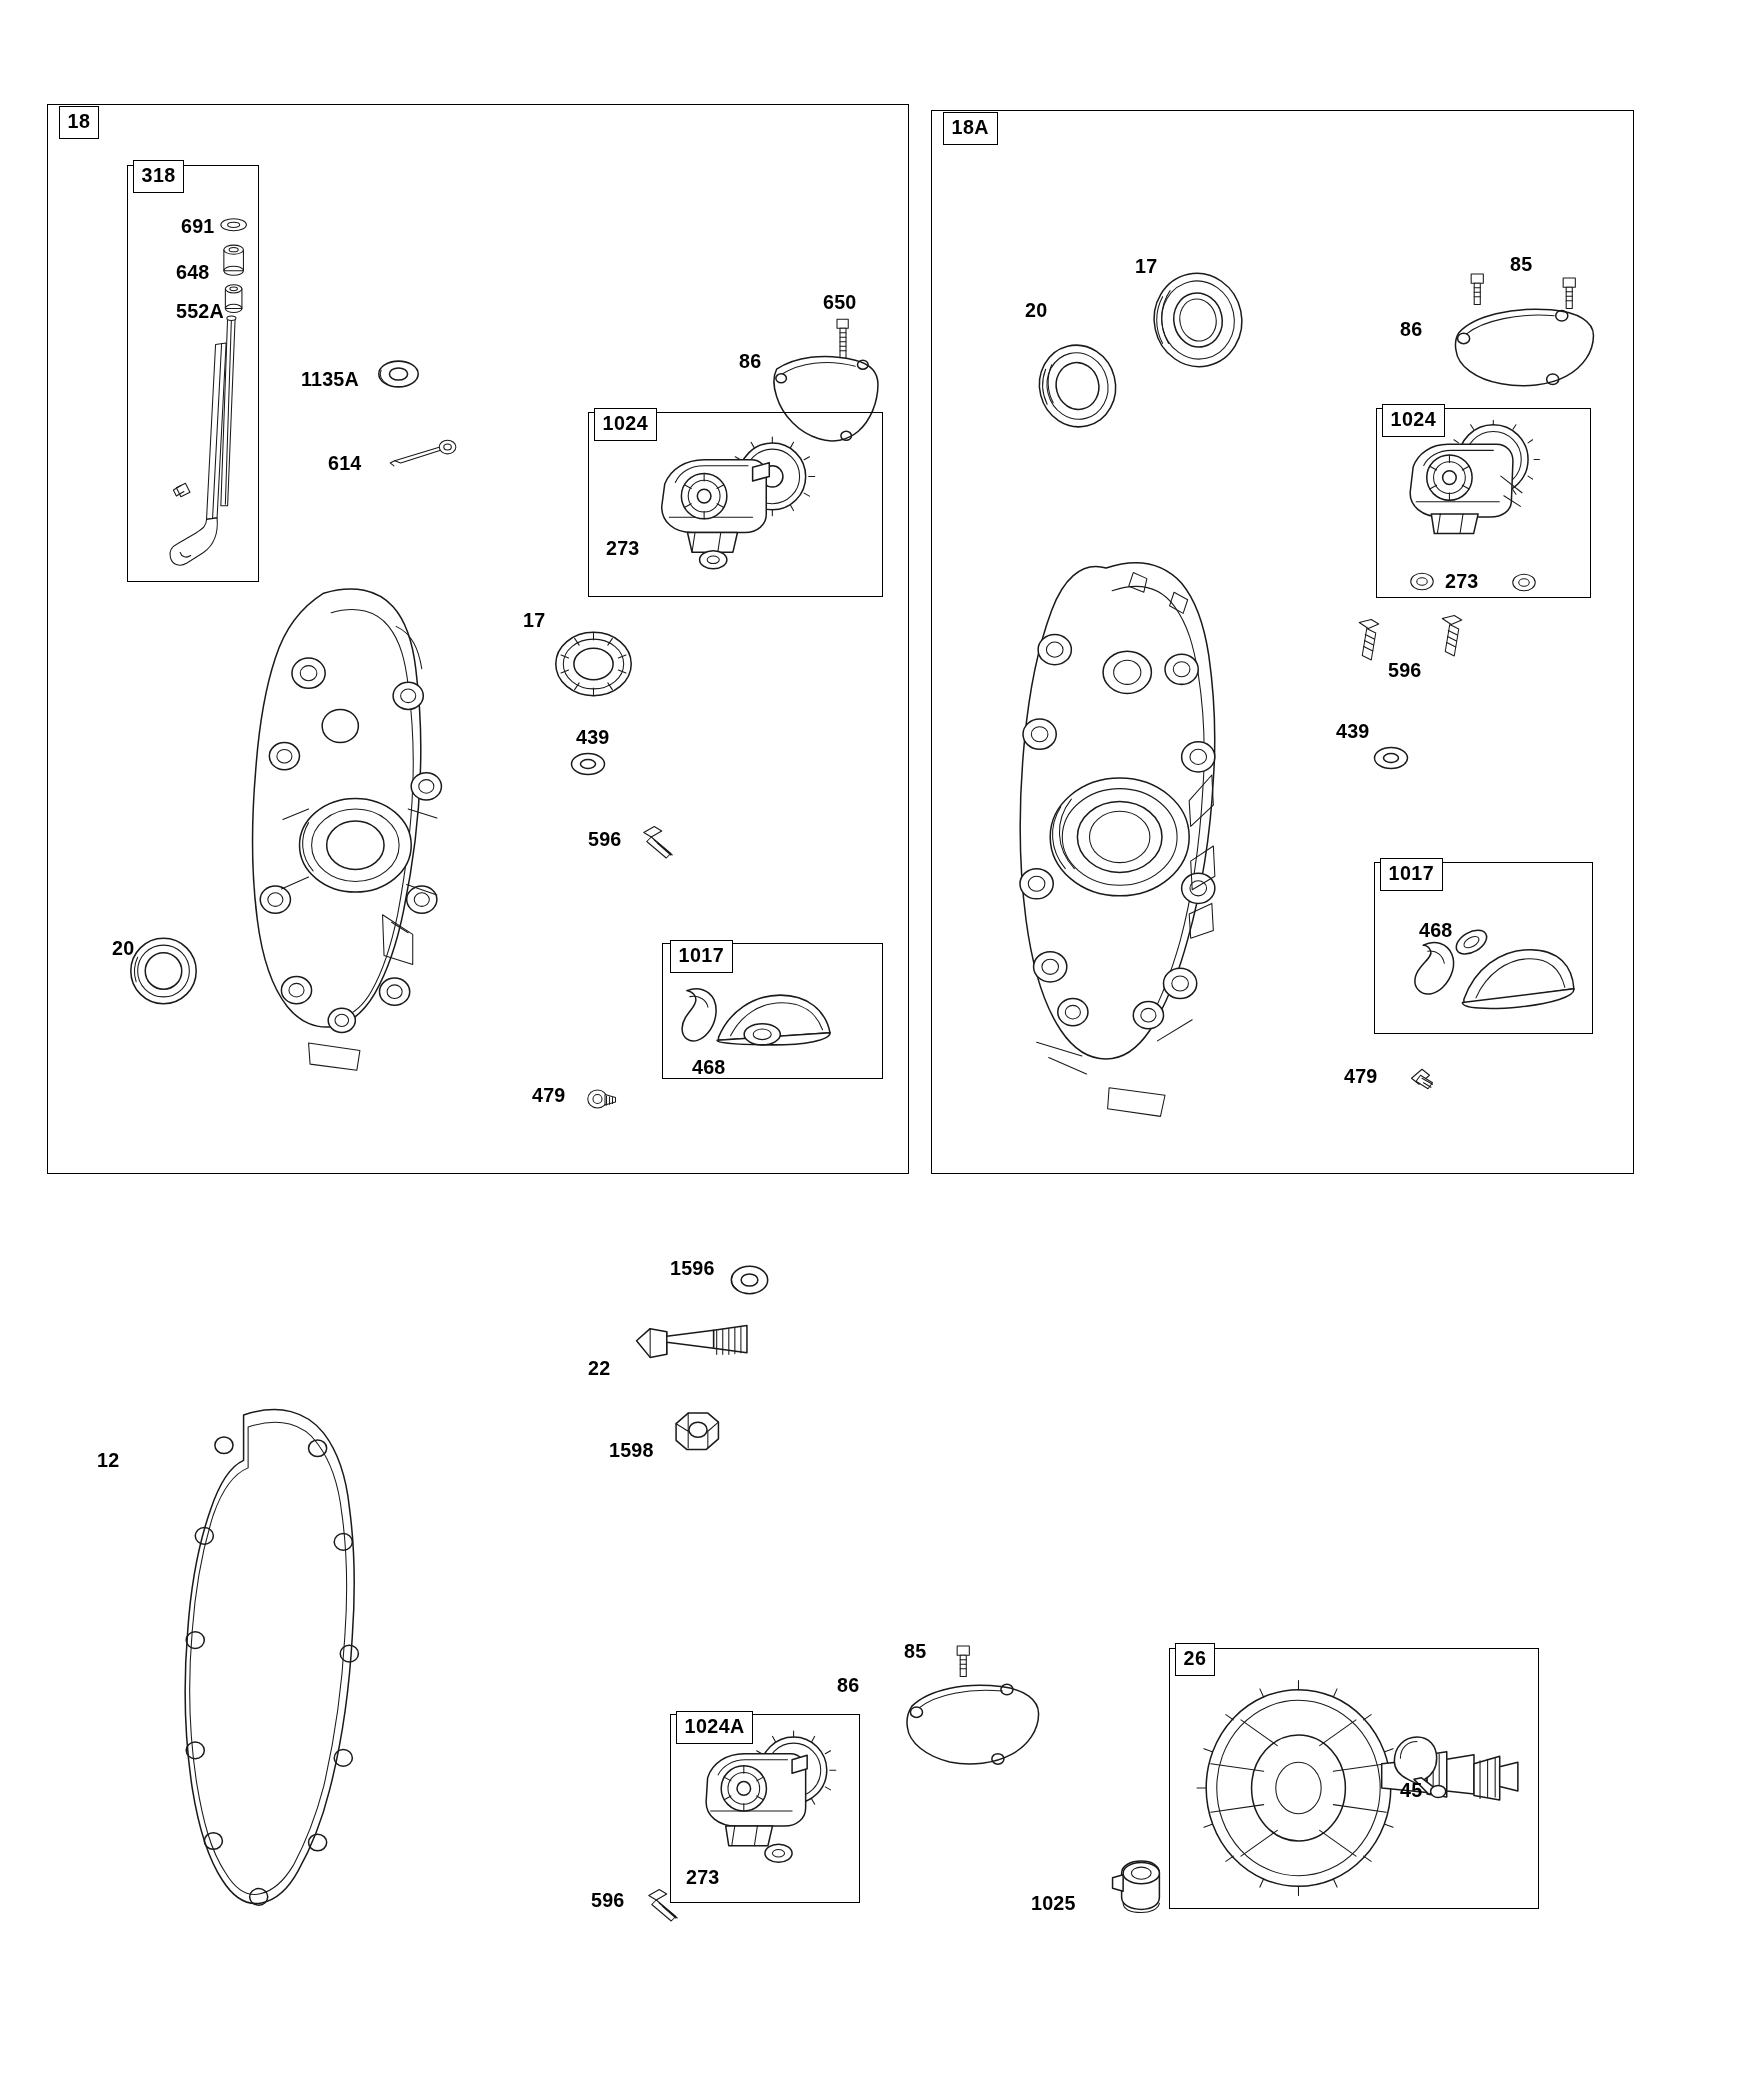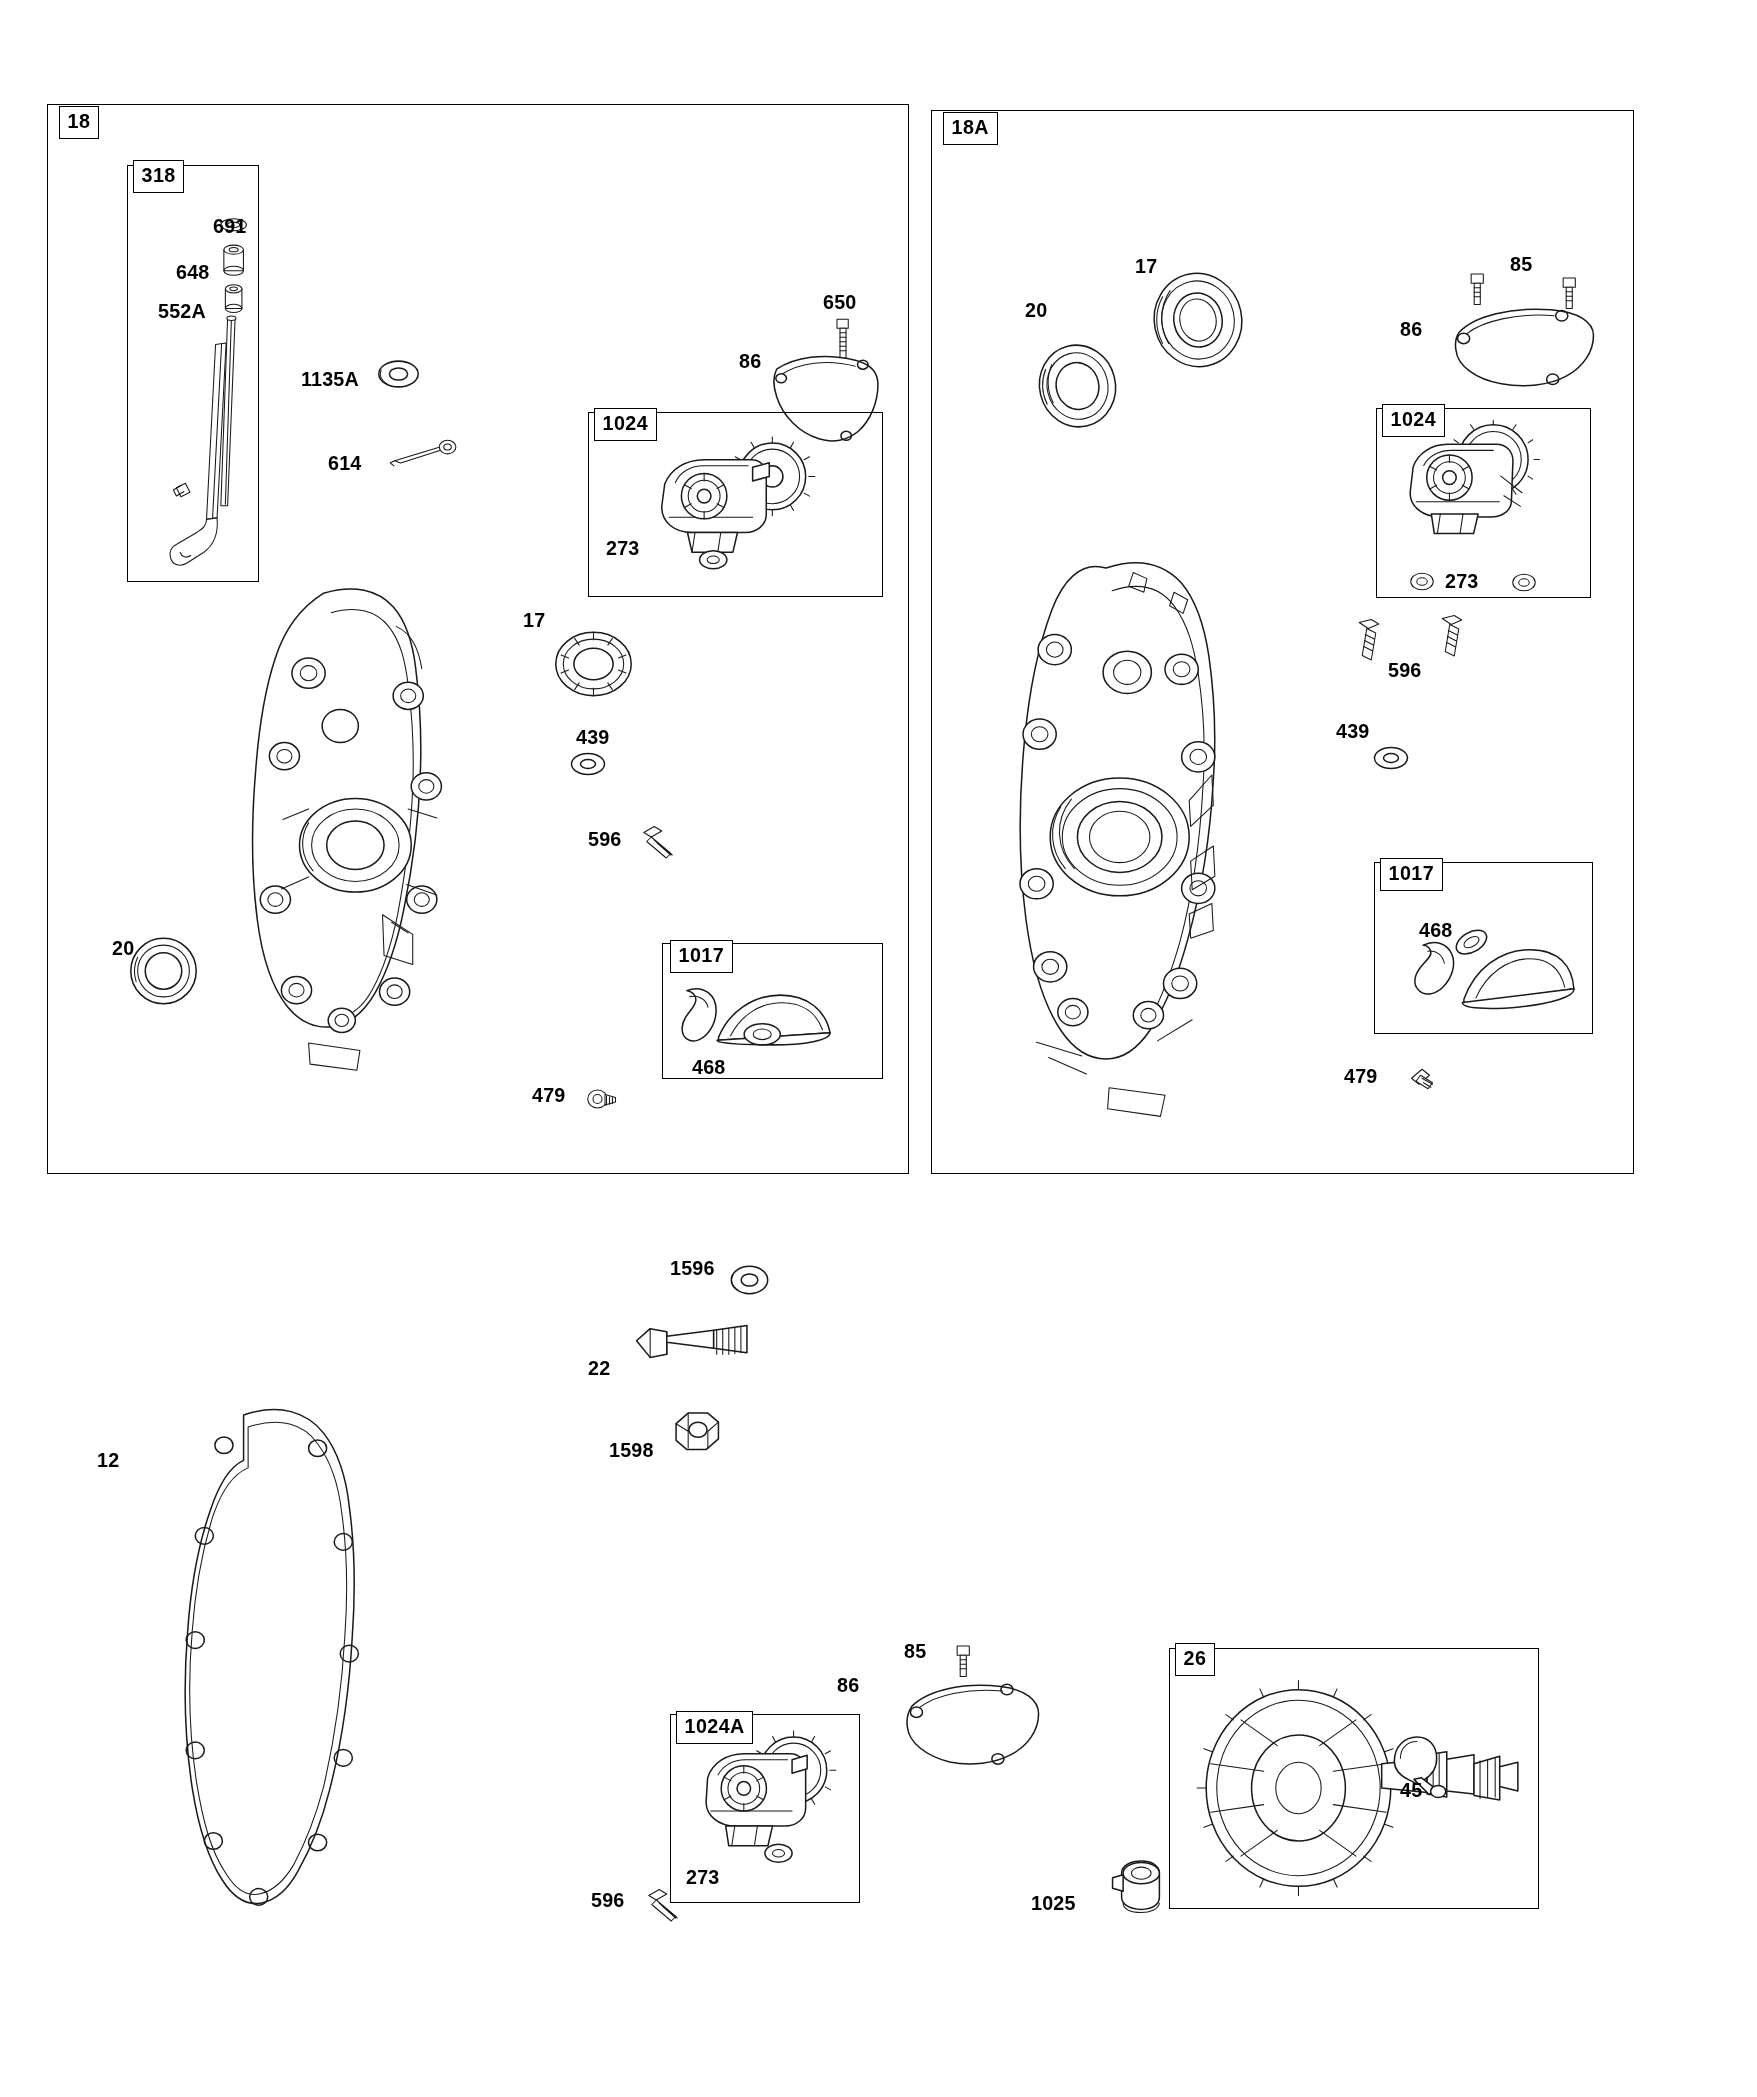--- a/index.html
+++ b/index.html
@@ -114,23 +114,23 @@
       <path class="lnt" d="M103 185 l-12 232"></path>
 
       <path class="fillw-t" d="M83 418 l14 -2 c2 22 -4 36 -18 46 l-22 14 c-10 6 -20 2 -22 -8 c-2 -8 2 -14 10 -18 l24 -14 c10 -6 14 -10 14 -18 z"></path>
       <path class="lnt" d="M62 466 c-6 4 -12 2 -14 -4"></path>
 
       <path class="fillw-t" d="M43 376 l12 -6 l6 12 l-12 6 z"></path>
       <path class="lnt" d="M49 373 l-10 6 l4 8 l10 -6"></path>
     </svg>
   </div>
 
-  <div class="callout" style="left:181px; top:217px;margin-left:32px;">691</div>
+  <div class="callout" style="left:181px; top:217px;">691</div>
   <div class="callout" style="left:176px; top:263px;">648</div>
-  <div class="callout" style="left:158px; top:302px;">552A</div>
+  <div class="callout" style="left:176px; top:302px;">552A</div>
 
   <div class="part" style="left:372px; top:355px;">
     <svg width="53" height="38" viewBox="0 0 70 50">
       <ellipse class="fillw" cx="35" cy="25" rx="26" ry="17"></ellipse>
       <ellipse class="ln" cx="35" cy="25" rx="12" ry="8"></ellipse>
       <path class="lnt" d="M12 20 a26 17 0 0 0 8 18"></path>
     </svg>
   </div>
   <div class="callout" style="left:301px; top:370px;">1135A</div>
 

